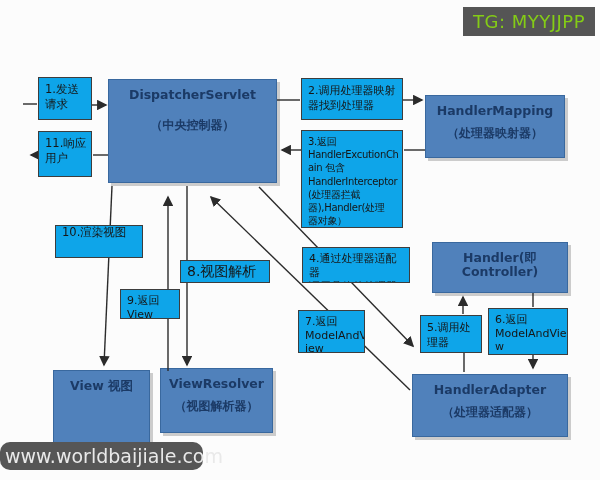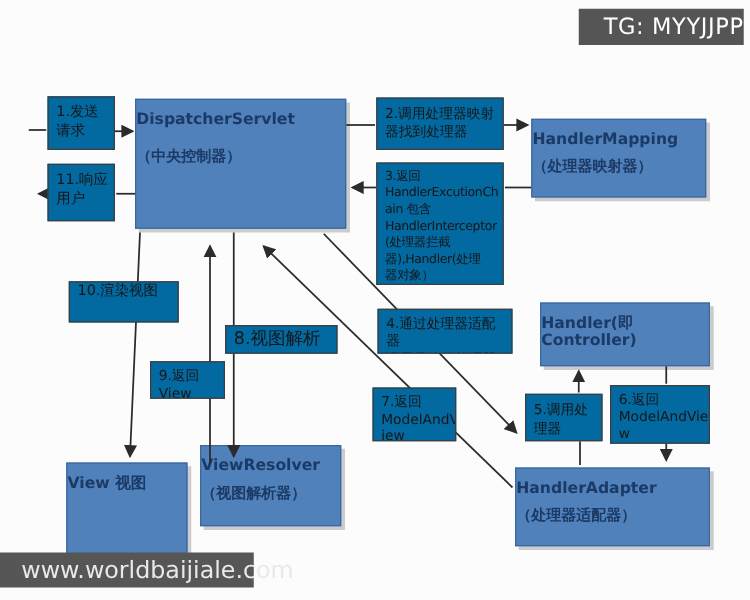--- a/index.html
+++ b/index.html
@@ -9,64 +9,65 @@
     background:#fcfcfc; overflow:hidden;
     font-family:"DejaVu Sans","Liberation Sans",sans-serif;
   }
   #wires { position:absolute; left:0; top:0; width:600px; height:480px; z-index:2; }
 
   
   .node {
     position:absolute; z-index:1;
     background:#5081bb; border:1px solid #39689e;
     box-shadow:3px 3px 0 #cccccc;
-    color:#1b3a66; 
+    color:#1b3a66; text-align:center;
   }
   .node-title { font-size:12.5px; font-weight:bold; line-height:14px; padding-top:8px; }
   .node-sub   { font-size:12px;  font-weight:bold; line-height:14px; margin-top:8px; }
   .node-sub:empty { display:none; }
 
   #n-ds  { left:108px; top:79px;  width:169px; height:104px; }
   #n-hm  { left:425px; top:95px;  width:140px; height:63px;  }
   #n-h   { left:432px; top:242px; width:136px; height:51px;  }
   #n-ha  { left:412px; top:374px; width:156px; height:63px;  }
   #n-v   { left:53px;  top:370px; width:97px;  height:80px;  }
-  #n-vr  { left:160px; top:356px; width:113px; height:65px;  }
+  #n-vr  { left:160px; top:368px; width:113px; height:65px;  }
   #n-ds .node-sub { margin-top:16px; }
 
   
   .label-box {
     position:absolute; z-index:3;
-    background:#0369a1; border:1.4px solid #3d3d3d;
+    background:#0ea5e9; border:1.4px solid #3d3d3d;
     color:#161616; font-size:11px; line-height:13px;
     padding:4px 3px 2px 6px; white-space:pre-line;
     overflow:hidden;
   }
   #b1  { left:38px;  top:77px;  width:54px;  height:43px; font-size:11.5px; line-height:15px;}
   #b11 { left:38px;  top:131px; width:54px;  height:46px; font-size:11.5px; line-height:15px;}
   #b2  { left:301px; top:78px;  width:102px; height:42px; line-height:15px;}
   #b3  { left:301px; top:130px; width:102px; height:98px; font-size:10px; line-height:13.2px; letter-spacing:-0.3px; }
   #b4  { left:302px; top:247px; width:108px; height:36px; line-height:14px;}
   #b5  { left:420px; top:315px; width:62px;  height:38px; line-height:15px;}
   #b6  { left:488px; top:308px; width:80px;  height:47px; line-height:13.5px;}
   #b7  { left:298px; top:310px; width:67px;  height:43px; line-height:13.5px;}
   #b8  { left:180px; top:260px; width:90px;  height:23px; font-size:14px;}
   #b9  { left:120px; top:289px; width:60px;  height:30px; line-height:14px;}
   #b10 { left:55px;  top:225px; width:88px;  height:33px; font-size:11.5px; padding-top:0;}
 
   
   #wm-top {
     position:absolute; z-index:5; left:463px; top:7px; width:132px; height:29px;
-    background:#555555; color:#ffffff; font-size:18px; line-height:29px;
-    text-align:right; letter-spacing:0.5px;
+    background:#555555; color:#84cc16; font-size:18px; line-height:29px;
+    text-align:center; letter-spacing:0.5px;
   }
   #wm-bottom {
     position:absolute; z-index:5; left:0; top:442px; width:203px; height:28px;
     background:#565656; color:#e9e9e9; font-size:19px; line-height:28px;
-    padding-left:17px;
+    padding-left:5px;
+    border-radius:10px;
   }
 </style>
 </head>
 <body>
 
 <div id="stage">
 
   <svg id="wires" viewBox="0 0 600 480">
     <defs>
       <marker id="ah" viewBox="0 0 10 10" refX="8.5" refY="5" markerWidth="7.5" markerHeight="7.5" orient="auto">

